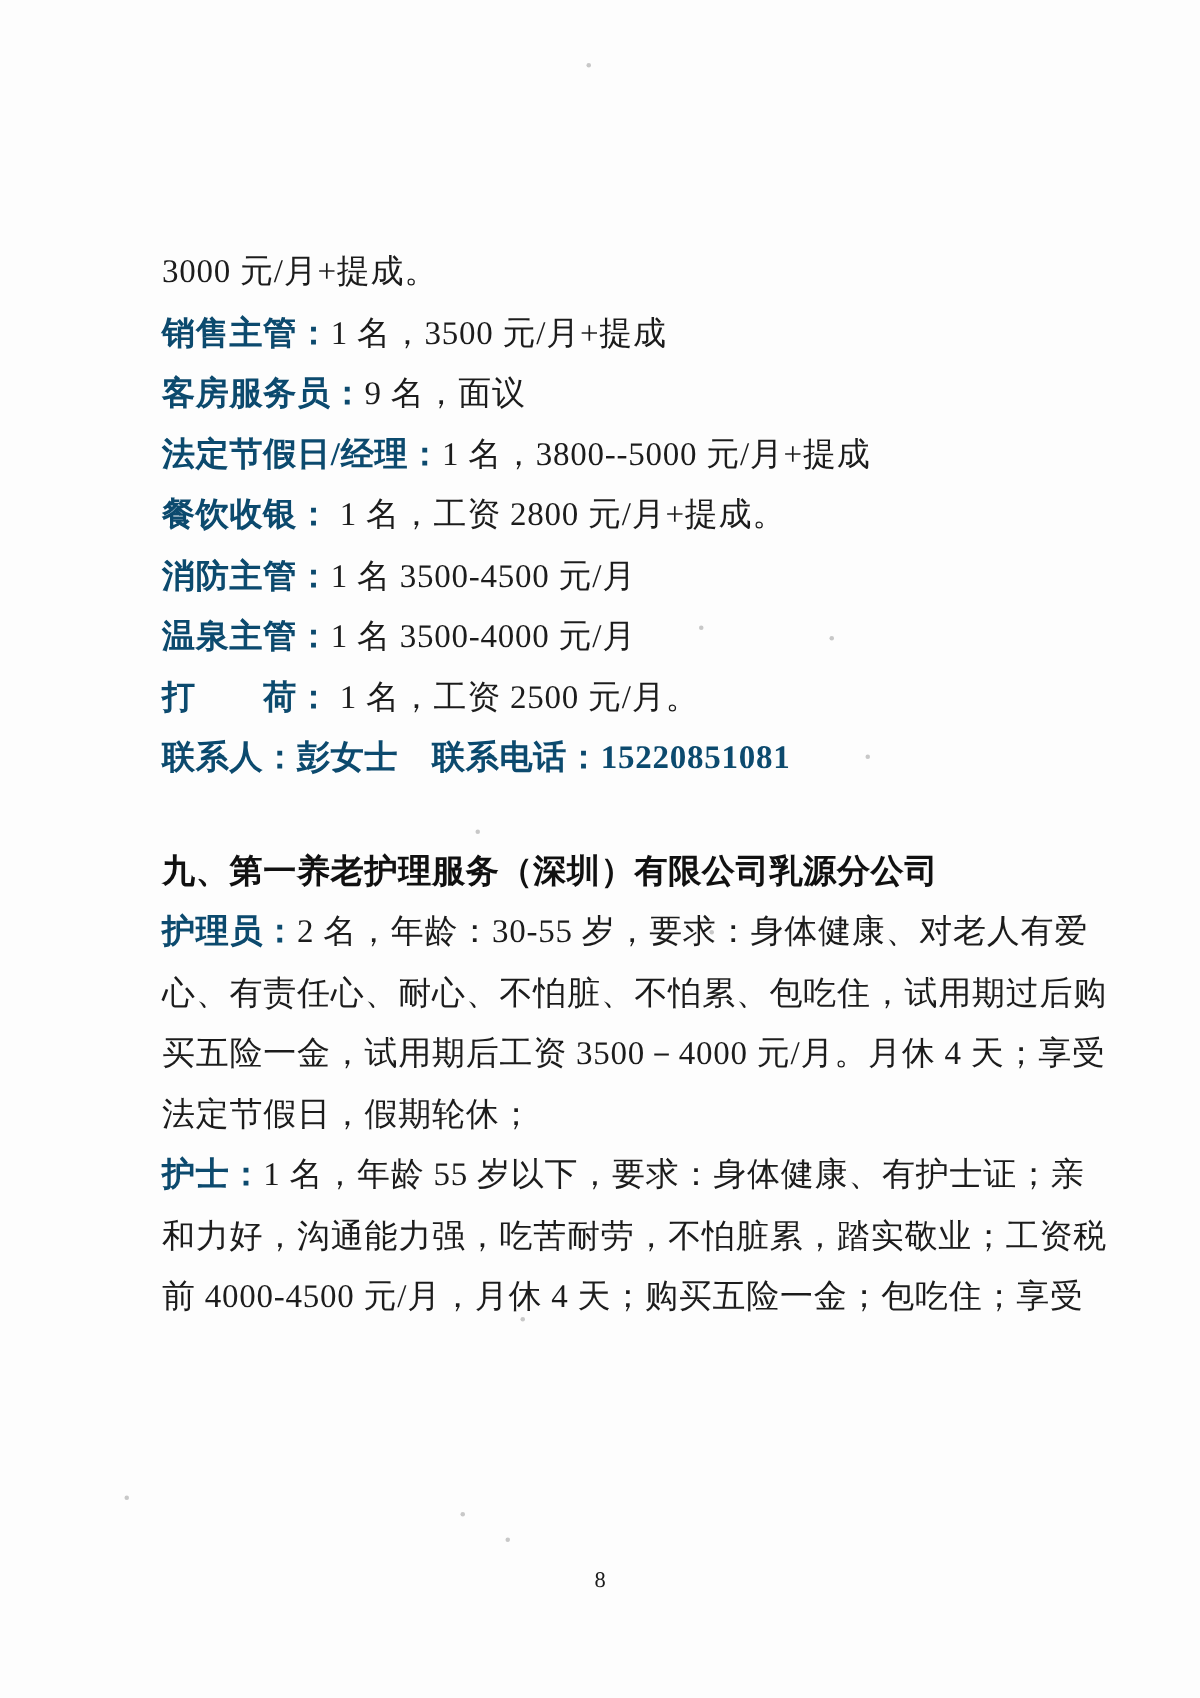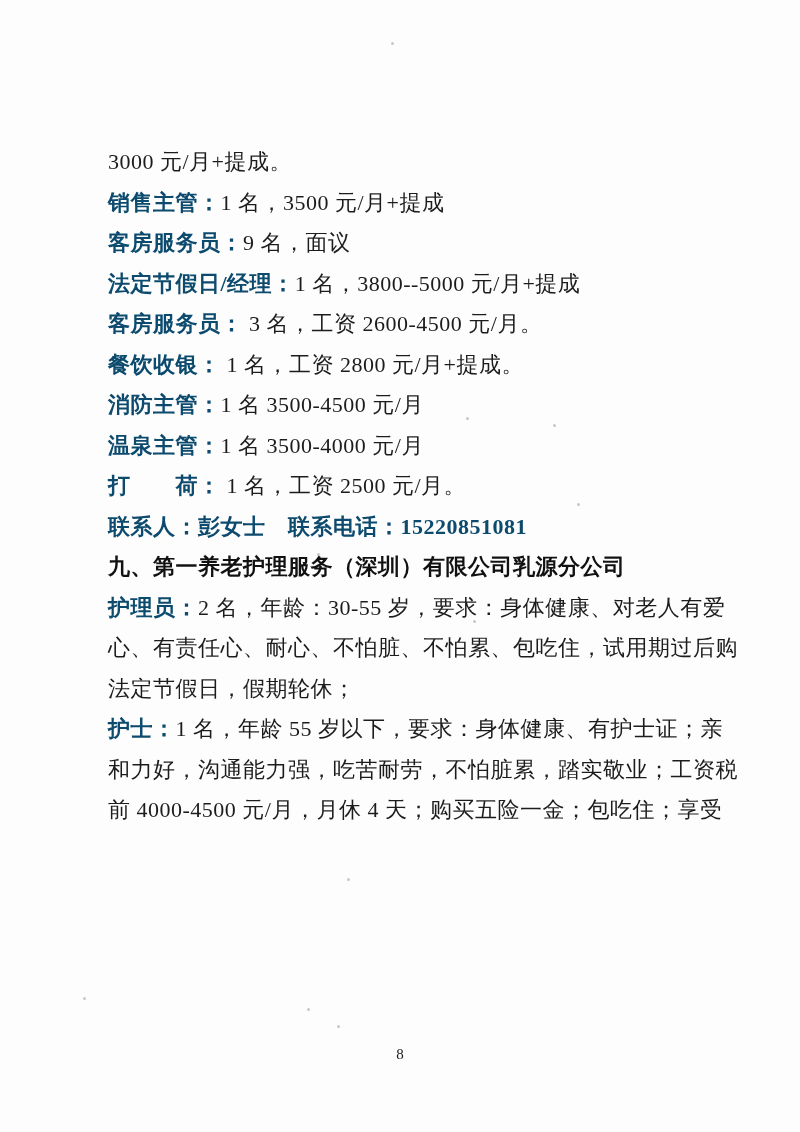--- a/index.html
+++ b/index.html
@@ -12,35 +12,36 @@
     width: 800px;
     height: 1132px;
     background: #fdfdfd;
     overflow: hidden;
     font-family: "Liberation Serif", "DejaVu Serif", serif;
     color: #1c1c1c;
   }
   .content {
     position: absolute;
     left: 108px;
-    top: 142px;
+    top: 161px;
     width: 618px;
   }
   .line {
     font-size: 22px;
     line-height: 40.5px;
     height: 40.5px;
     white-space: pre;
     letter-spacing: 0.5px;
   }
   .b {
     font-weight: 700;
     color: #0c4a6e;
   }
   .heading {
+    margin-top: 35px;
     font-weight: 700;
     color: #111111;
   }
   .page-number {
     position: absolute;
     left: 0;
     top: 1044px;
     width: 100%;
     text-align: center;
     font-size: 15px;
@@ -60,31 +61,31 @@
 </head>
 <body>
 
 <div class="page">
   <div class="content">
 
     <div class="line"><span class="b"></span><span>3000 元/月+提成。</span></div>
     <div class="line"><span class="b">销售主管：</span><span>1 名，3500 元/月+提成</span></div>
     <div class="line"><span class="b">客房服务员：</span><span>9 名，面议</span></div>
     <div class="line"><span class="b">法定节假日/经理：</span><span>1 名，3800--5000 元/月+提成</span></div>
-    <div class="line"><span class="b">客房服务员：</span><span> 3 名，工资 2600-4500 元/月。</span></div>
     <div class="line"><span class="b">餐饮收银：</span><span> 1 名，工资 2800 元/月+提成。</span></div>
     <div class="line"><span class="b">消防主管：</span><span>1 名 3500-4500 元/月</span></div>
     <div class="line"><span class="b">温泉主管：</span><span>1 名 3500-4000 元/月</span></div>
     <div class="line"><span class="b">打　　荷：</span><span> 1 名，工资 2500 元/月。</span></div>
     <div class="line"><span class="b">联系人：彭女士　联系电话：15220851081</span><span></span></div>
 
     <div class="line heading">九、第一养老护理服务（深圳）有限公司乳源分公司</div>
 
     <div class="line"><span class="b">护理员：</span><span>2 名，年龄：30-55 岁，要求：身体健康、对老人有爱</span></div>
     <div class="line"><span class="b"></span><span>心、有责任心、耐心、不怕脏、不怕累、包吃住，试用期过后购</span></div>
+    <div class="line"><span class="b"></span><span>买五险一金，试用期后工资 3500－4000 元/月。月休 4 天；享受</span></div>
     <div class="line"><span class="b"></span><span>法定节假日，假期轮休；</span></div>
     <div class="line"><span class="b">护士：</span><span>1 名，年龄 55 岁以下，要求：身体健康、有护士证；亲</span></div>
     <div class="line"><span class="b"></span><span>和力好，沟通能力强，吃苦耐劳，不怕脏累，踏实敬业；工资税</span></div>
     <div class="line"><span class="b"></span><span>前 4000-4500 元/月，月休 4 天；购买五险一金；包吃住；享受</span></div>
 
   </div>
 
   <div class="page-number">8</div>
 
   <div class="speck" style="left:391px; top:42px;"></div>

